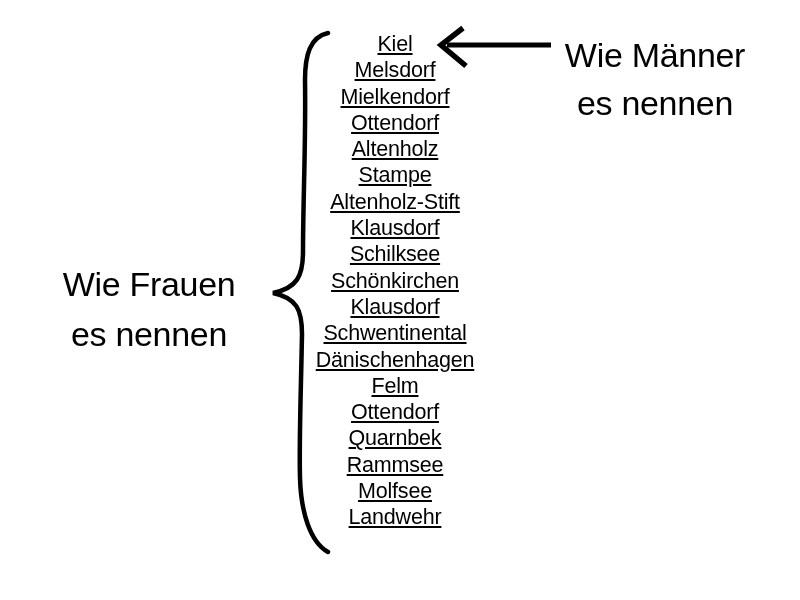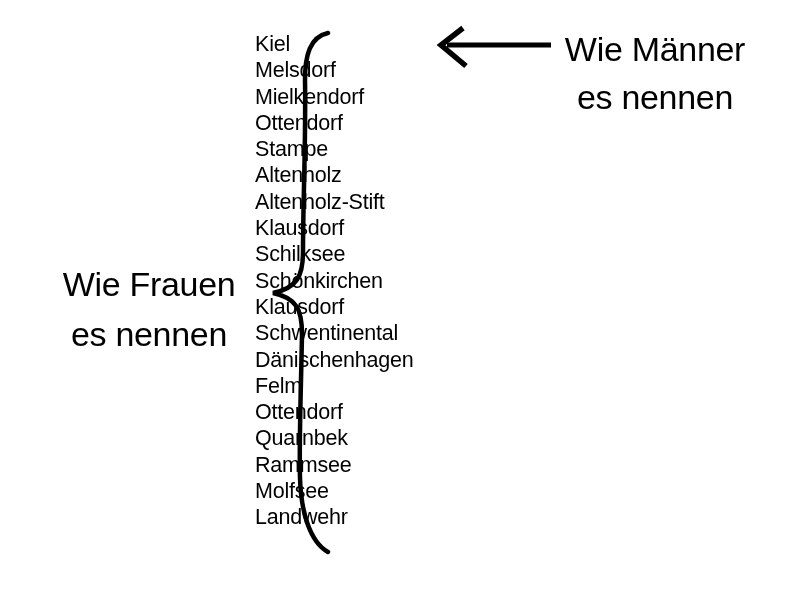--- a/index.html
+++ b/index.html
@@ -22,29 +22,30 @@
   }
   .label {
     position: absolute;
     text-align: center;
     font-size: 34px;
     letter-spacing: -0.3px;
     color: #000000;
     white-space: nowrap;
   }
   .label-women { left: 29px;  top: 241px; width: 240px; line-height: 50px; margin-top: 18px; }
-  .label-men   { left: 535px; top: 25px;  width: 240px; line-height: 48px; }
+  .label-men   { left: 535px; top: 31px;  width: 240px; line-height: 48px; }
   .places {
     position: absolute;
     left: 255px; top: 31px; width: 280px;
-    text-align: left;
+    text-align: center;
     font-size: 21.5px;
     line-height: 26.3px;
     letter-spacing: -0.2px;
     color: #000000;
+    text-decoration: underline;
   }
   .place { white-space: nowrap; }
 </style>
 </head>
 <body style="background: rgb(255, 255, 255);">
 
 <div class="canvas" style="color: rgb(0, 0, 0);">
 
   <svg class="overlay" width="800" height="600" viewBox="0 0 800 600" aria-hidden="true">
     <path d="M 328 33
@@ -63,22 +64,22 @@
   <div class="label label-women">
     <div>Wie Frauen</div>
     <div>es nennen</div>
   </div>
 
   <div class="places">
       <div class="place">Kiel</div>
       <div class="place">Melsdorf</div>
       <div class="place">Mielkendorf</div>
       <div class="place">Ottendorf</div>
+      <div class="place">Altenholz</div>
       <div class="place">Stampe</div>
-      <div class="place">Altenholz</div>
       <div class="place">Altenholz-Stift</div>
       <div class="place">Klausdorf</div>
       <div class="place">Schilksee</div>
       <div class="place">Schönkirchen</div>
       <div class="place">Klausdorf</div>
       <div class="place">Schwentinental</div>
       <div class="place">Dänischenhagen</div>
       <div class="place">Felm</div>
       <div class="place">Ottendorf</div>
       <div class="place">Quarnbek</div>

